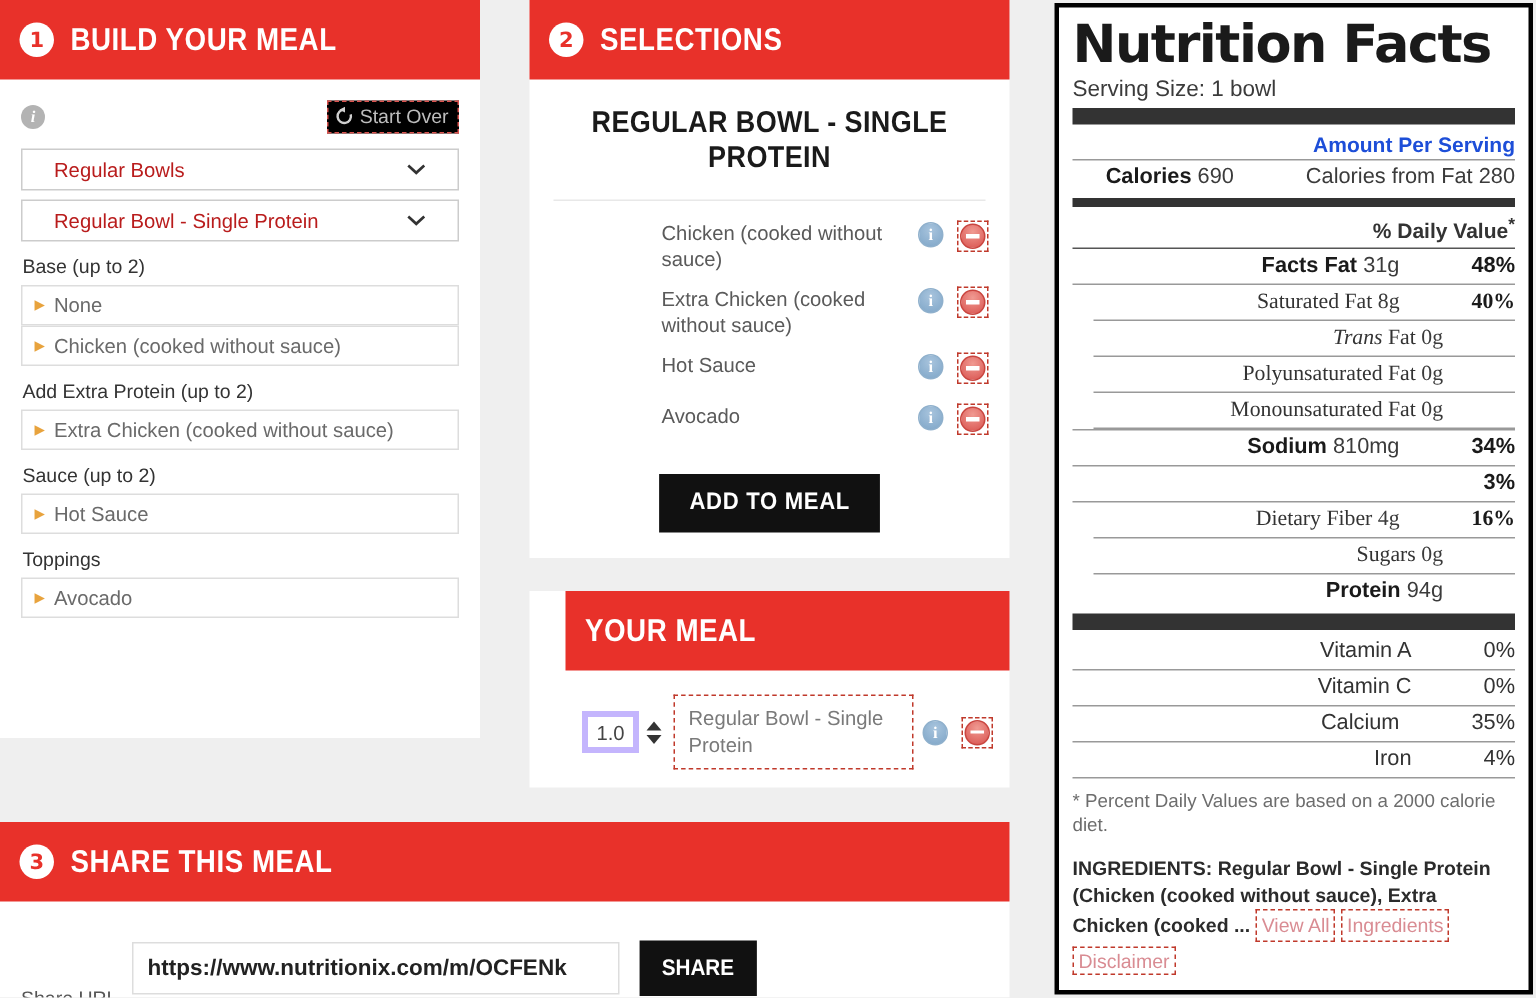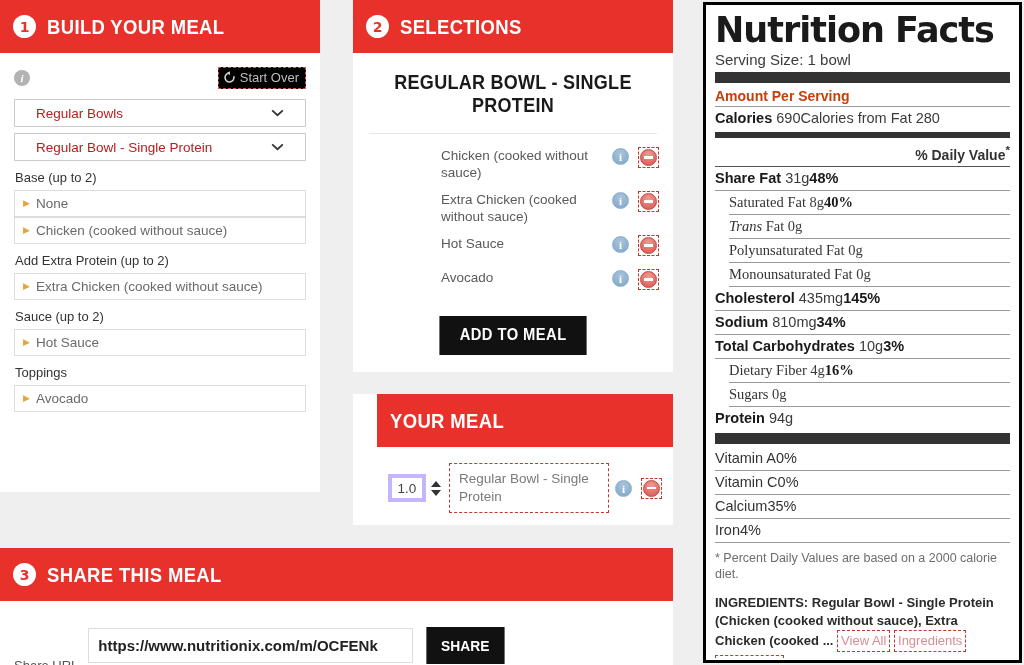--- a/index.html
+++ b/index.html
@@ -257,30 +257,31 @@
     color: #1a1a1a;
     font-family: "DejaVu Sans", sans-serif;
   }
   .nf-serving { font-size: 15px; color: #3b3b3b; margin: 2px 0 4px 0; }
   .bar-thick { height: 11px; background: #333; margin: 3px 0; }
   .bar-mid   { height: 6px;  background: #333; margin: 2px 0; }
   .rule { border-top: 1px solid #999; }
   .rule-dark { border-top: 1.5px solid #555; }
 
   .nf-row {
-    display: flex; justify-content: flex-start;
+    display: flex; justify-content: flex-end;
     font-size: 14.5px;
     padding: 3px 0 3px 0;
     line-height: 17px;
+    gap: 48px;
   }
   .nf-row.ind { padding-left: 14px; font-family: Liberation Serif, serif; }
   .nf-row b { font-weight: bold; color: #1a1a1a; }
   .nf-amt { color: #3b3b3b; }
   .nf-dv { font-weight: bold; color: #1a1a1a; }
-  .nf-sub { font-size: 14px; font-weight: bold; color: #c2410c; padding: 2px 0; }
+  .nf-sub { font-size: 14px; font-weight: bold; color: #1d4ed8; padding: 2px 0; text-align: right; }
   .nf-dvhead { text-align: right; font-size: 14px; font-weight: bold; padding: 3px 0; }
   .nf-foot {
     font-size: 12.5px; color: #6d6d6d; line-height: 16px;
     padding: 7px 0 0 0;
   }
   .nf-ing {
     font-size: 13px; color: #2b2b2b; line-height: 18px;
     padding-top: 12px;
     font-weight: bold;
   }
@@ -449,21 +450,21 @@
   <div class="nf-row">
     <span><b>Calories</b> <span class="nf-amt">690</span></span>
     <span class="nf-amt">Calories from Fat 280</span>
   </div>
   <div class="bar-mid"></div>
   <div class="nf-dvhead"><span>% Daily Value</span><sup>*</sup></div>
   <div class="rule-dark"></div>
 
   <div id="nf-rows">
       <div class="nf-row">
-        <span><b>Share Fat</b> <span class="nf-amt">31g</span></span>
+        <span><b>Facts Fat</b> <span class="nf-amt">31g</span></span>
         <span class="nf-dv">48%</span>
       </div>
       <div class="rule"></div>
       <div class="nf-row ind">
         <span>Saturated Fat <span class="nf-amt">8g</span></span>
         <span class="nf-dv">40%</span>
       </div>
       <div class="rule" style="margin-left: 14px;"></div>
       <div class="nf-row ind">
         <span><i class="ital">Trans</i> Fat <span class="nf-amt">0g</span></span>
@@ -473,32 +474,27 @@
       <div class="nf-row ind">
         <span>Polyunsaturated Fat <span class="nf-amt">0g</span></span>
         <span class="nf-dv"></span>
       </div>
       <div class="rule" style="margin-left: 14px;"></div>
       <div class="nf-row ind">
         <span>Monounsaturated Fat <span class="nf-amt">0g</span></span>
         <span class="nf-dv"></span>
       </div>
       <div class="rule" style="margin-left: 14px;"></div>
-      <div class="nf-row">
-        <span><b>Cholesterol</b> <span class="nf-amt">435mg</span></span>
-        <span class="nf-dv">145%</span>
-      </div>
       <div class="rule"></div>
       <div class="nf-row">
         <span><b>Sodium</b> <span class="nf-amt">810mg</span></span>
         <span class="nf-dv">34%</span>
       </div>
       <div class="rule"></div>
       <div class="nf-row">
-        <span><b>Total Carbohydrates</b> <span class="nf-amt">10g</span></span>
         <span class="nf-dv">3%</span>
       </div>
       <div class="rule"></div>
       <div class="nf-row ind">
         <span>Dietary Fiber <span class="nf-amt">4g</span></span>
         <span class="nf-dv">16%</span>
       </div>
       <div class="rule" style="margin-left: 14px;"></div>
       <div class="nf-row ind">
         <span>Sugars <span class="nf-amt">0g</span></span>

